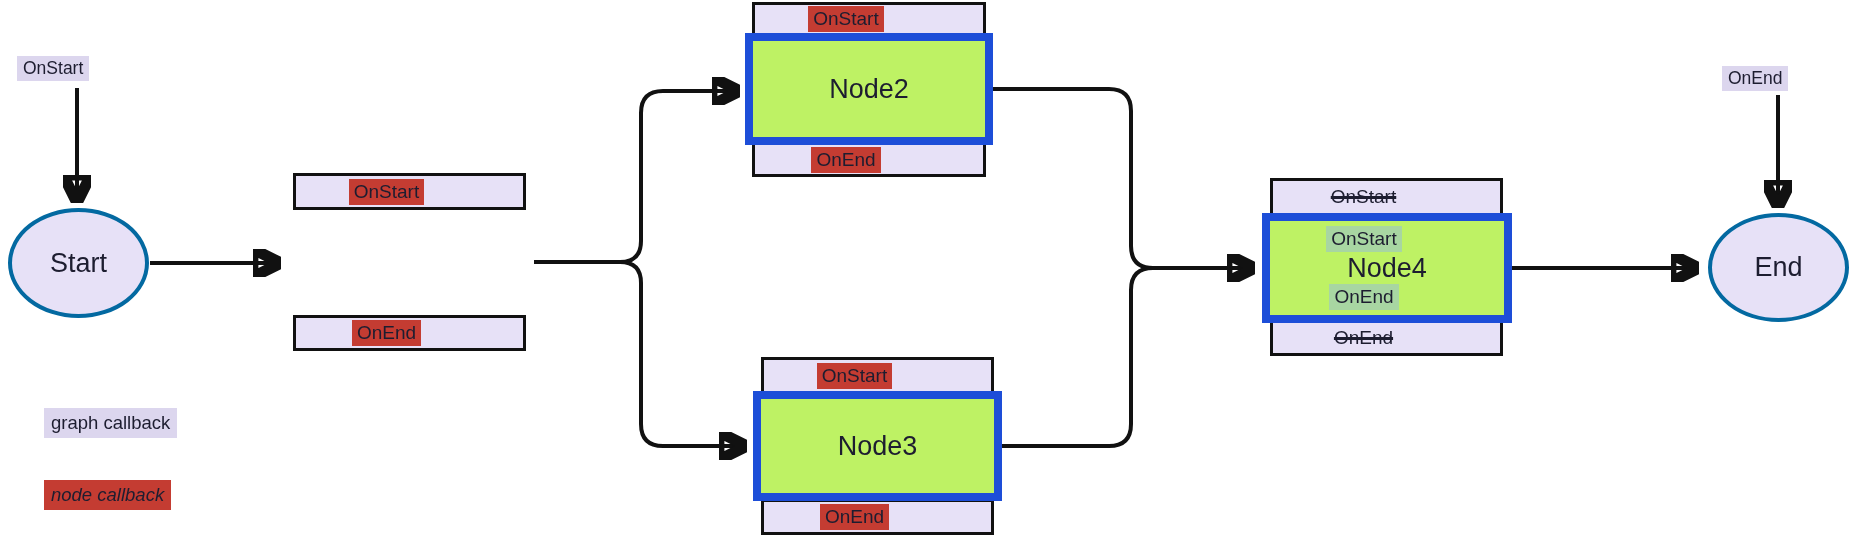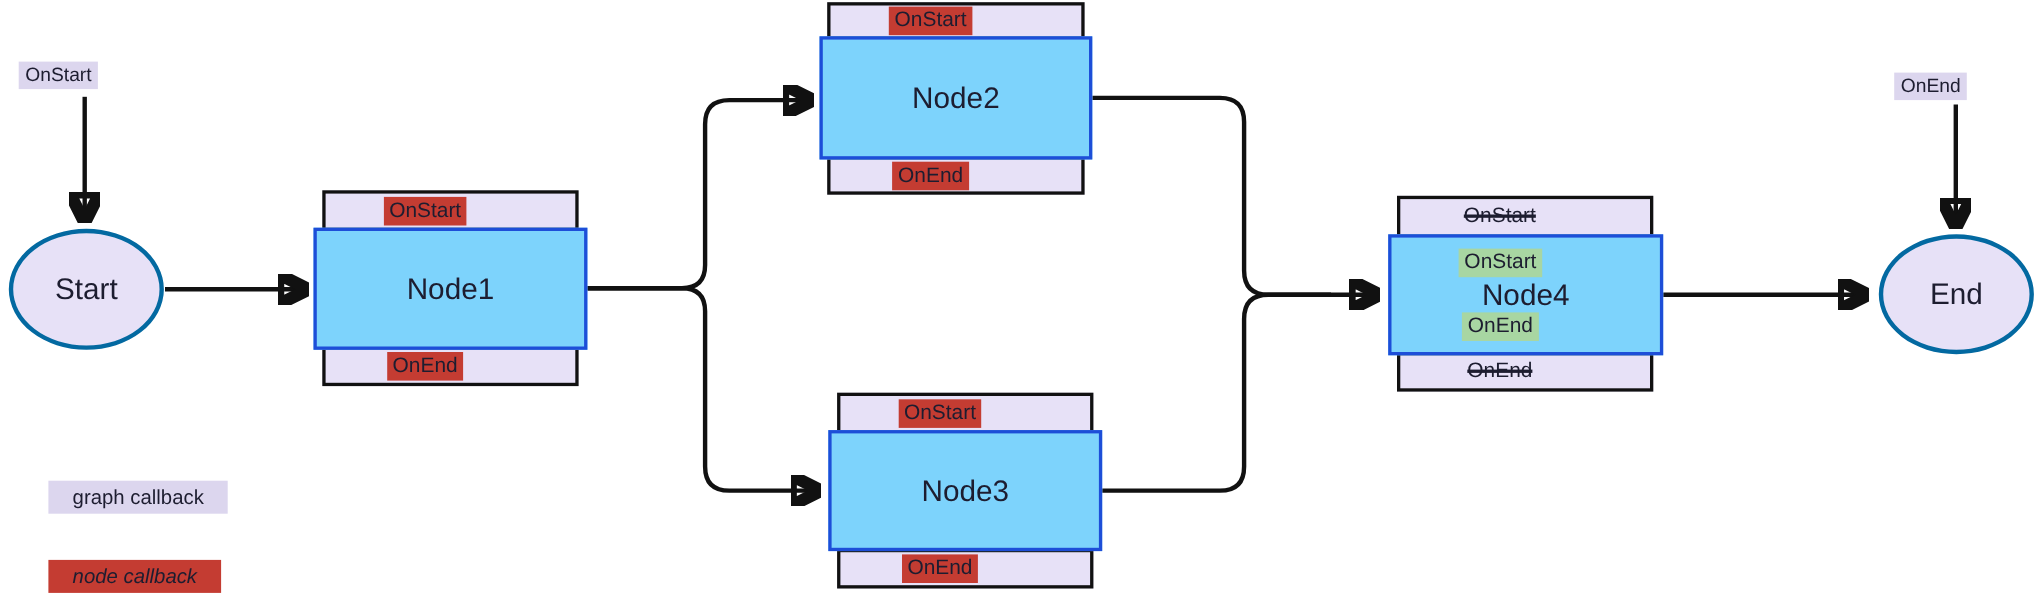--- a/index.html
+++ b/index.html
@@ -20,21 +20,21 @@
     background:#e7e1f7;border:3px solid #111111;
     box-sizing:border-box;
     display:flex;align-items:center;justify-content:center;
     font-size:19px;
   }
   .bar .shift, .main-rect .shift{transform:translateX(-23px);}
 
   
   .main-rect{
     position:absolute;z-index:3;
-    background:#7dd3fc;border:3px solid #1d4ed8;
+    background:#bef264;border:8px solid #1d4ed8;
     box-sizing:border-box;
     display:flex;flex-direction:column;align-items:center;justify-content:center;
   }
   .node-title{font-size:27px;line-height:32px;}
 
   .cb{display:inline-block;padding:1px 5px;line-height:24px;}
   .cb-node{background:#c43c32;}
   .cb-component{background:#a8d6a2;}
   .cb-graph{background:#dcd6ee;}
   .strike{text-decoration:line-through;text-decoration-thickness:2.5px;}
@@ -51,21 +51,21 @@
     position:absolute;z-index:3;
     background:#e7e1f7;border:4px solid #0369a1;
     border-radius:50%;box-sizing:border-box;
     display:flex;align-items:center;justify-content:center;
     font-size:27px;
   }
 
   
   .legend-item{
     position:absolute;z-index:3;
-    padding:3px 22px;font-size:18.5px;line-height:24px;margin-top:29px;
+    padding:3px 7px;font-size:18.5px;line-height:24px;
   }
 </style>
 </head>
 <body>
 
 <div class="canvas">
 
   <svg class="edges" width="1856" height="544" viewBox="0 0 1856 544">
     <defs>
       <marker id="arrow" viewBox="0 0 10 10" refX="9" refY="5" markerWidth="7" markerHeight="7" orient="auto" markerUnits="strokeWidth">
@@ -87,23 +87,20 @@
 
   <div class="ellipse" style="left:8px;top:208px;width:141px;height:110px;">
     <span>Start</span>
   </div>
 
   <div class="bar" style="left:293px;top:173px;width:233px;height:37px;">
     <span class="shift"><span class="cb cb-node">OnStart</span></span>
   </div>
   <div class="bar" style="left:293px;top:315px;width:233px;height:36px;">
     <span class="shift"><span class="cb cb-node">OnEnd</span></span>
-  </div>
-  <div class="main-rect" style="left:285px;top:207px;width:249px;height:111px;">
-    <span class="node-title">Node1</span>
   </div>
 
   <div class="bar" style="left:752px;top:2px;width:234px;height:34px;">
     <span class="shift"><span class="cb cb-node">OnStart</span></span>
   </div>
   <div class="bar" style="left:752px;top:142px;width:234px;height:35px;">
     <span class="shift"><span class="cb cb-node">OnEnd</span></span>
   </div>
   <div class="main-rect" style="left:745px;top:33px;width:248px;height:112px;">
     <span class="node-title">Node2</span>

